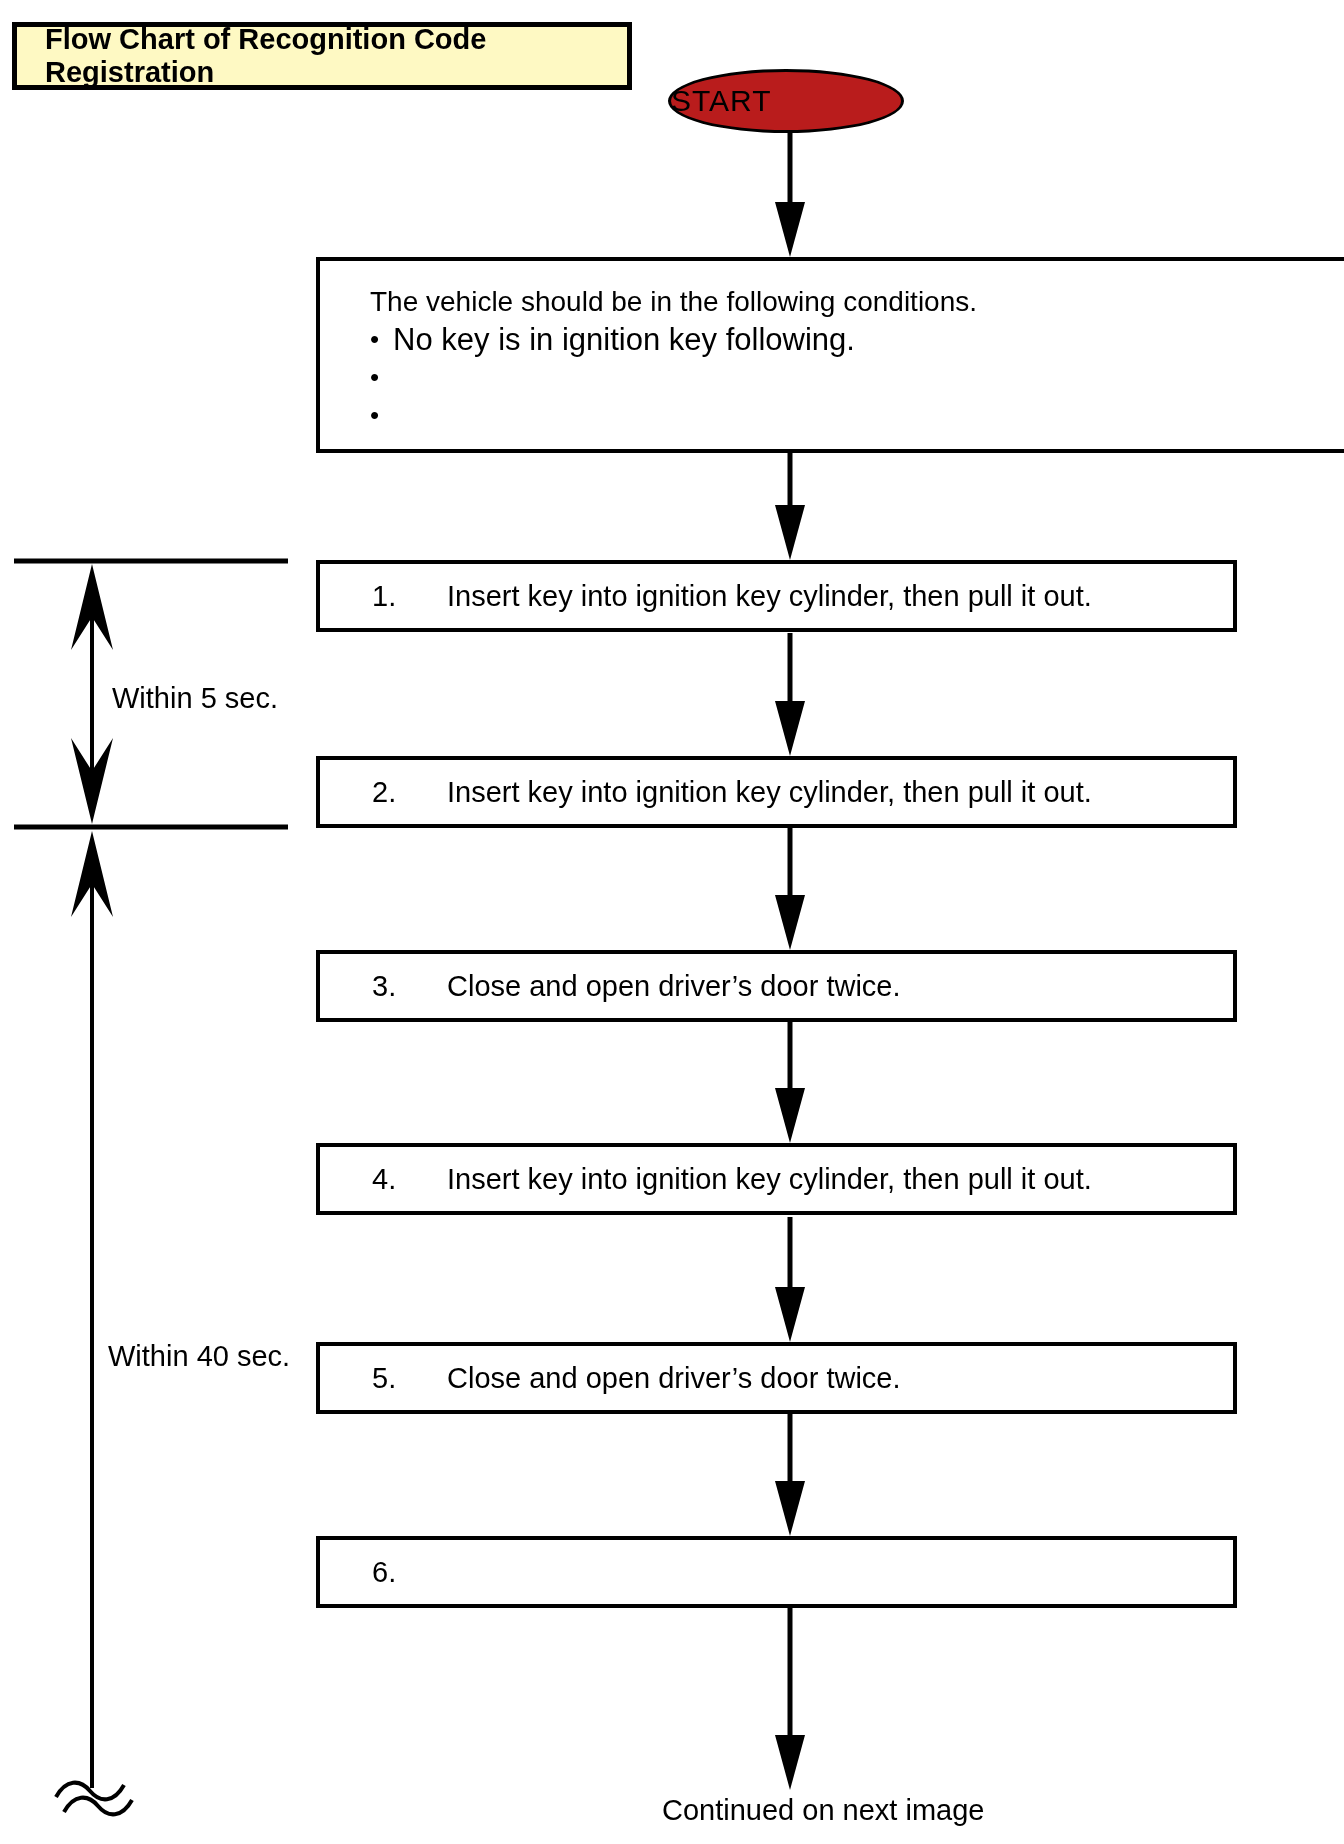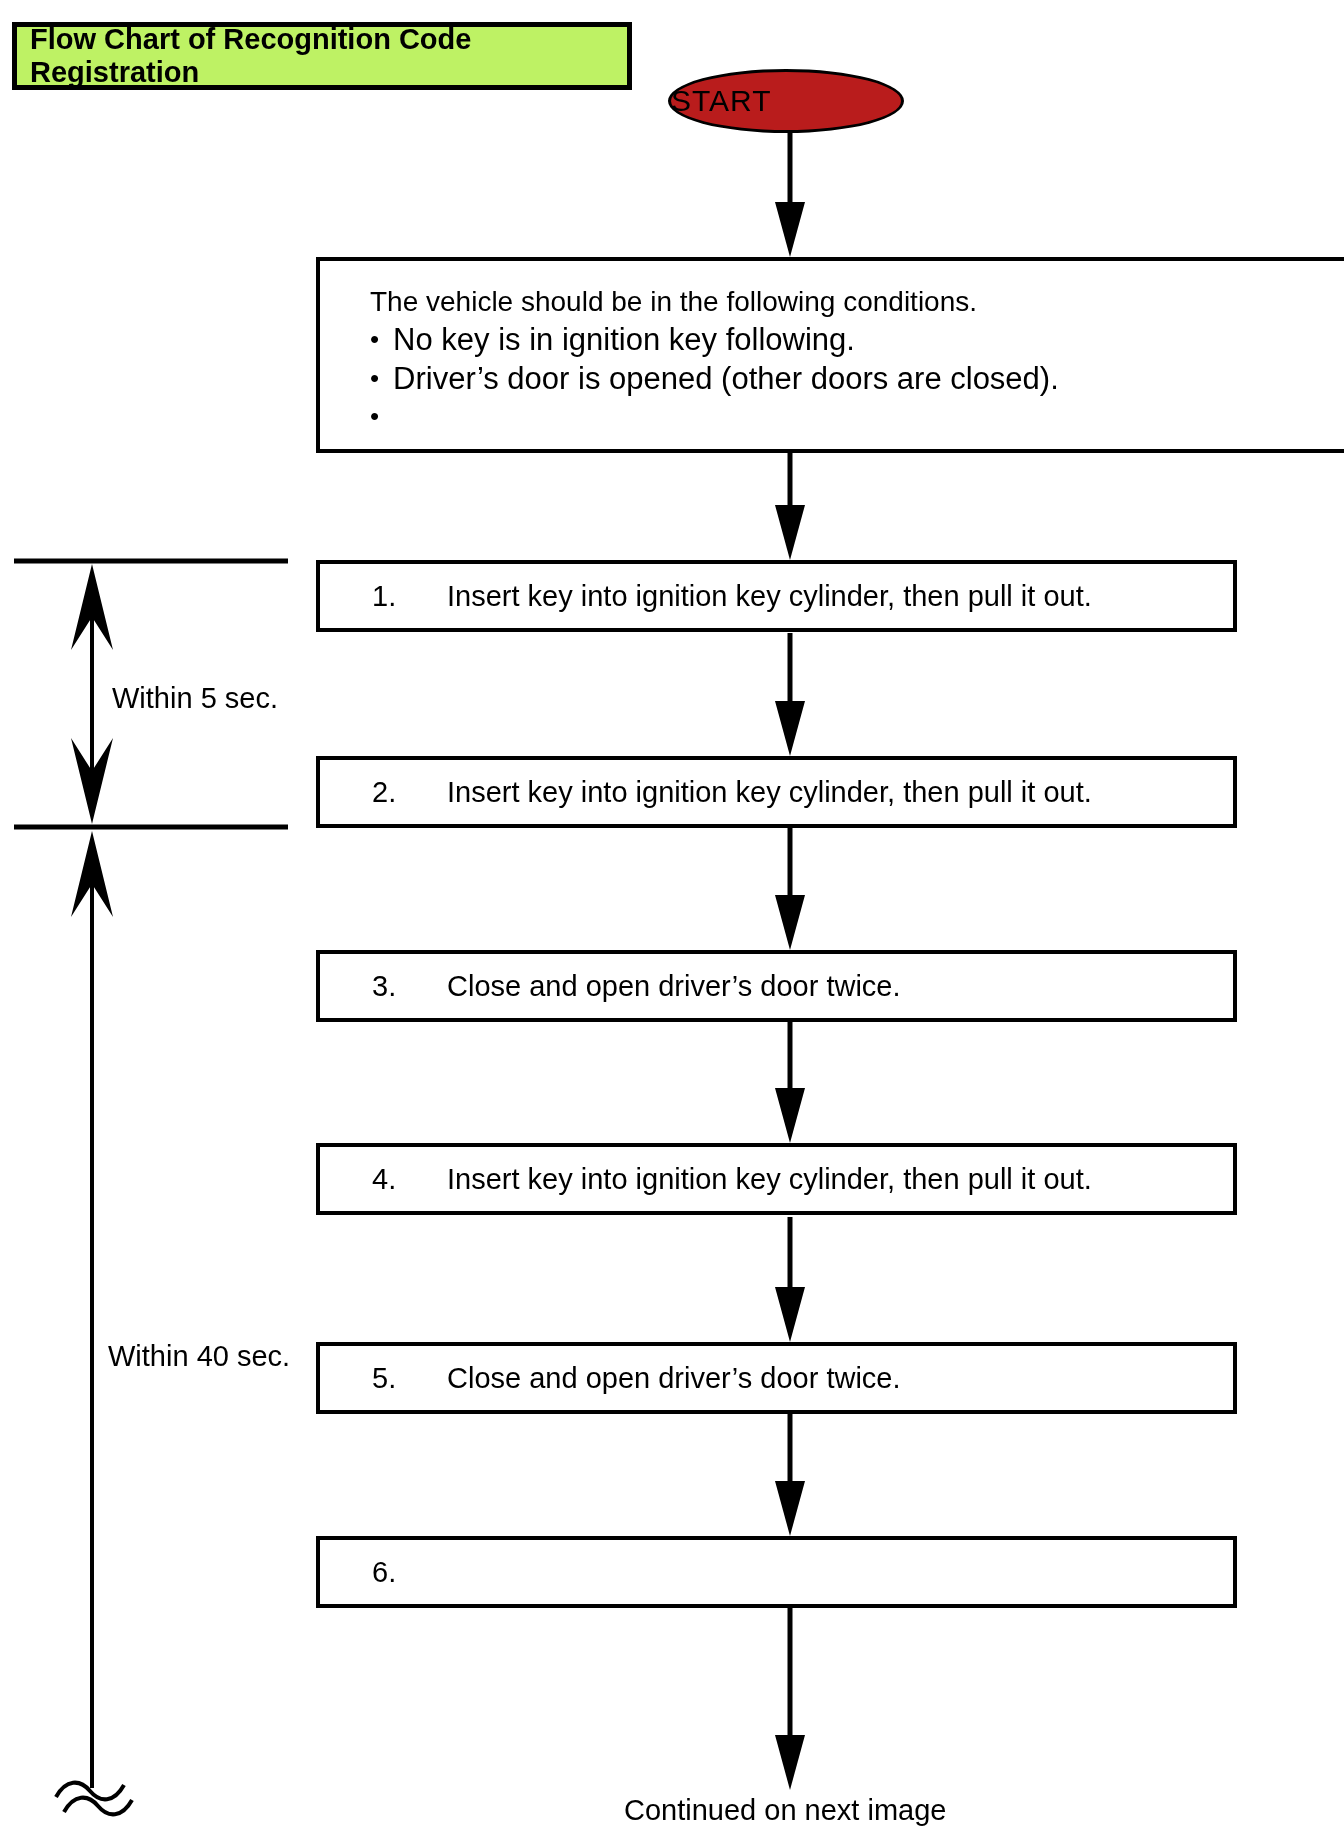--- a/index.html
+++ b/index.html
@@ -4,22 +4,22 @@
 <style>
   html,body{margin:0;padding:0;}
   body{
     width:1344px;height:1844px;position:relative;background:#ffffff;color:#000;
     font-family:"Liberation Sans", sans-serif;overflow:hidden;
   }
   .abs{position:absolute;}
   #connector-layer{position:absolute;left:0;top:0;width:1344px;height:1844px;}
   .title-box{
     left:12px;top:22px;width:620px;height:68px;border:5px solid #000;
-    box-sizing:border-box;display:flex;align-items:center;padding-left:13px;
-    font-size:29px;font-weight:bold;background:#bef264;
+    box-sizing:border-box;display:flex;align-items:center;padding-left:28px;
+    font-size:29px;font-weight:bold;background:#fef9c3;
   }
   .start-oval{
     left:668px;top:69px;width:236px;height:64px;border:3px solid #000;
     box-sizing:border-box;border-radius:50%;display:flex;align-items:center;
     font-size:30px;background:#b91c1c;letter-spacing:1px;
   }
   .cond-box{
     left:316px;top:257px;width:1059px;height:196px;border:4px solid #000;
     box-sizing:border-box;background:#fff;padding:22px 10px 0 50px;
   }
@@ -77,21 +77,20 @@
 </div>
 
 <div class="abs cond-box">
   <div class="cond-intro">The vehicle should be in the following conditions.</div>
   <div class="cond-bullet">
     <span class="bdot">•</span>
     <span>No key is in ignition key following.</span>
   </div>
   <div class="cond-bullet">
     <span class="bdot">•</span>
-    <span>Driver’s door is opened (other doors are closed).</span>
   </div>
   <div class="cond-bullet">
     <span class="bdot">•</span>
   </div>
 </div>
 
 <div class="abs step-box" style="top:560px">
   <span class="step-num">1.</span>
   <span class="step-text">Insert key into ignition key cylinder, then pull it out.</span>
 </div>
@@ -117,13 +116,13 @@
 </div>
 
 <div class="abs step-box" style="top:1536px">
   <span class="step-num">6.</span>
 </div>
 
 <div class="abs timing-label" style="left:112px;top:682px">Within 5 sec.</div>
 
 <div class="abs timing-label" style="left:108px;top:1340px">Within 40 sec.</div>
 
-<div class="abs footer-note" style="left:624px;top:1794px">Continued on next image</div>
+<div class="abs footer-note" style="left:662px;top:1794px">Continued on next image</div>
 
 </body></html>

